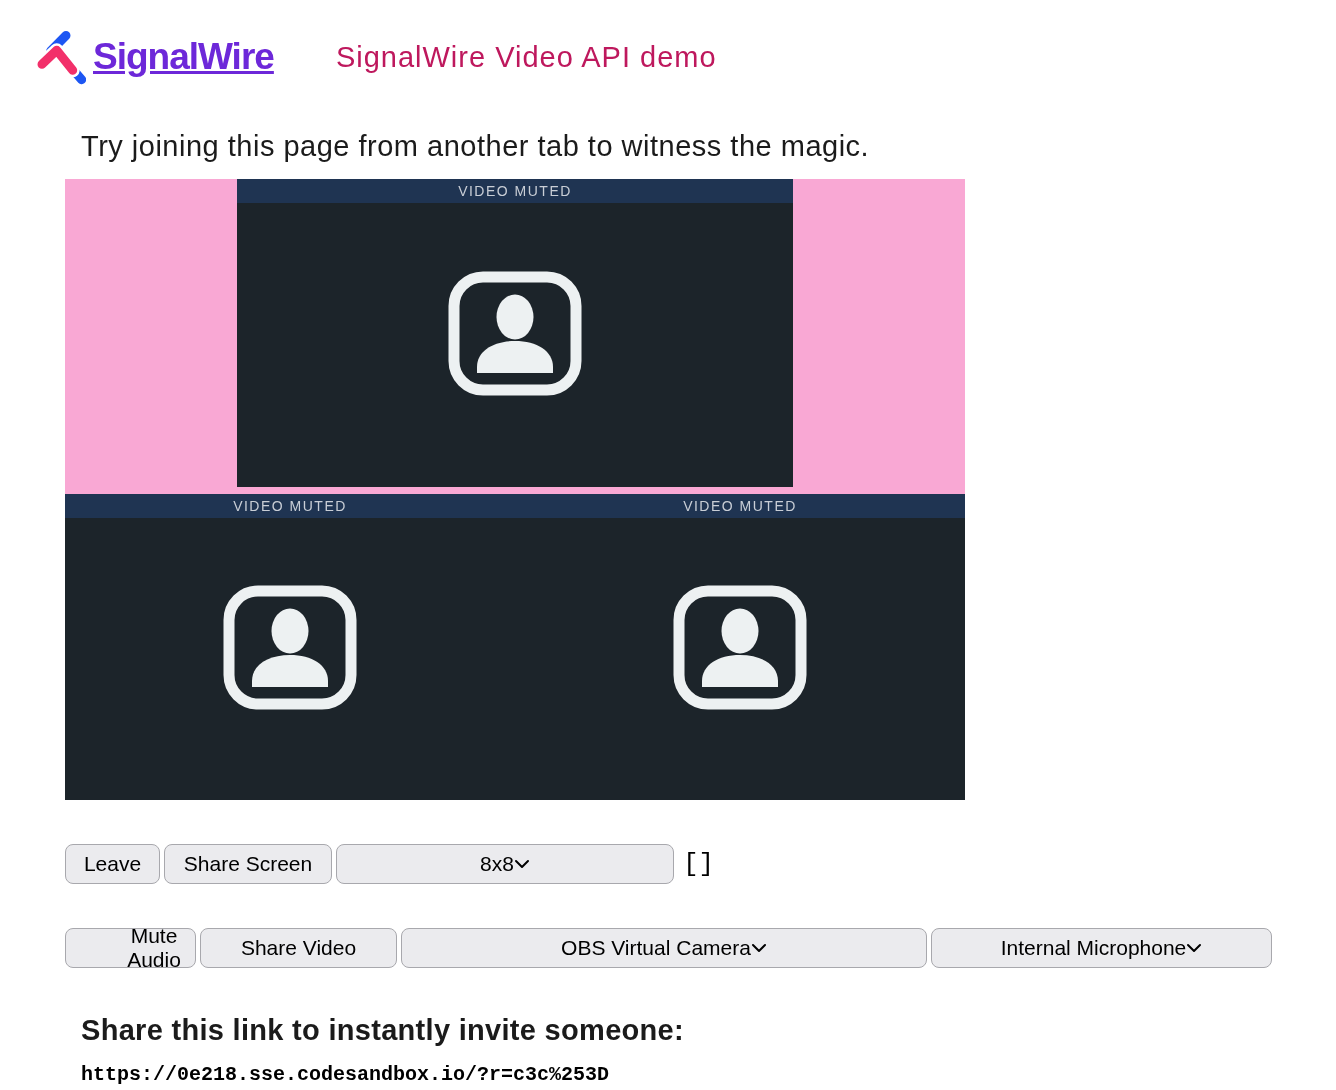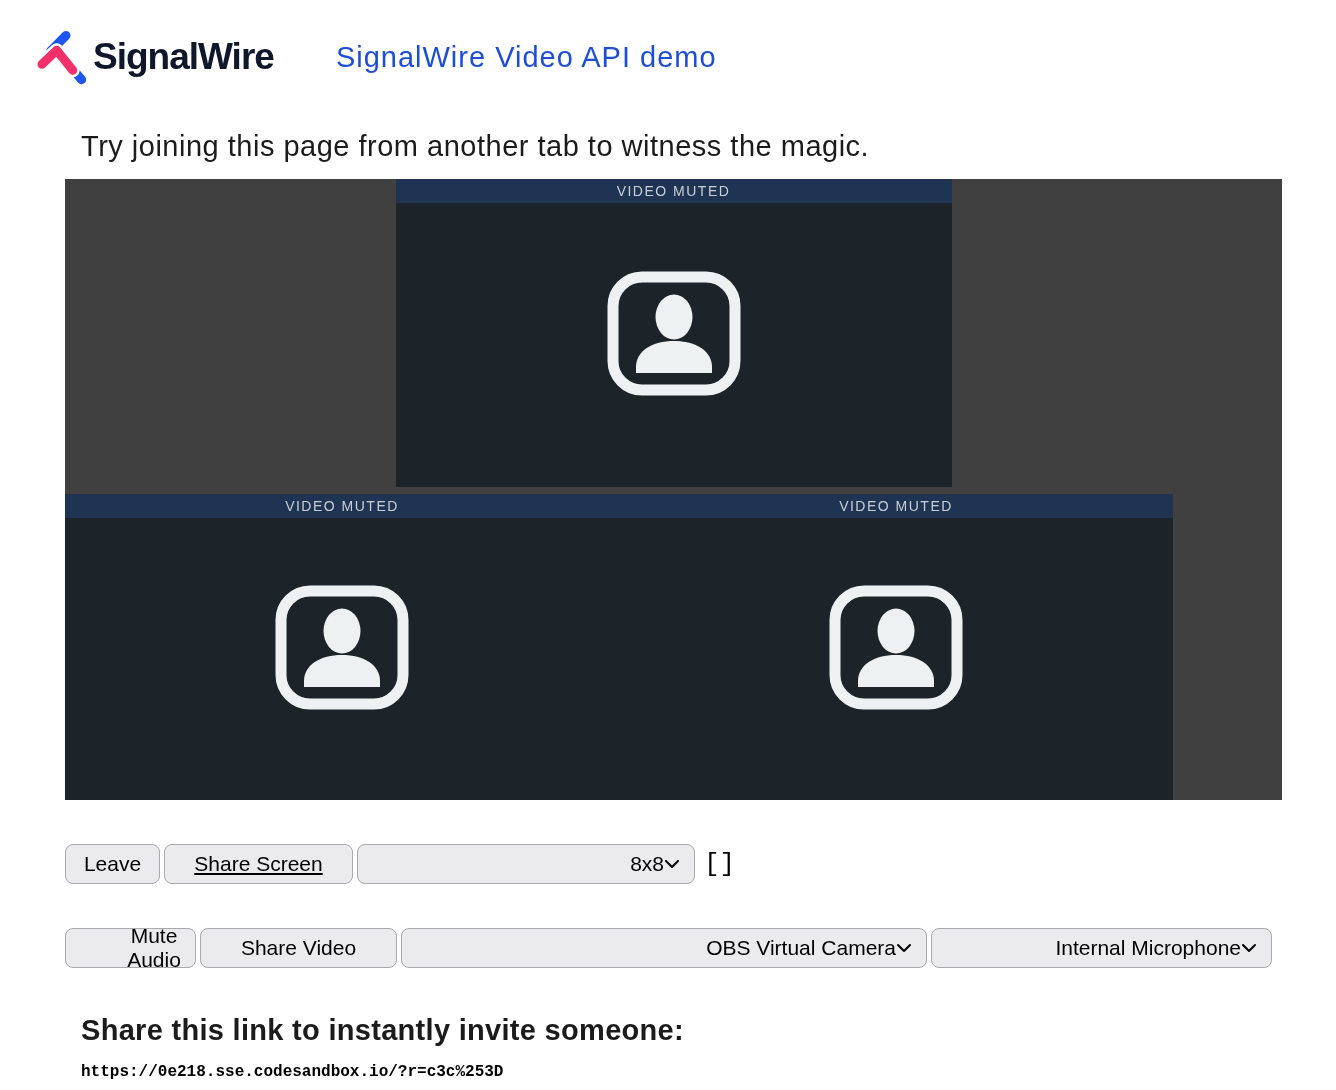--- a/index.html
+++ b/index.html
@@ -10,36 +10,36 @@
     font-family: "Liberation Sans", sans-serif;
     overflow: hidden;
     color: #1b1b1b;
   }
   header {
     display: flex; align-items: center;
     padding: 26px 0 0 30px;
     height: 88px;
   }
   .brand {
-    font-size: 37px; font-weight: 700; color: #0f172a;
-    letter-spacing: -1px; margin-left: 7px;
+    font-size: 37px; font-weight: 700; color: #6d28d9;
+    letter-spacing: -1px; margin-left: 7px; text-decoration: underline;
   }
   .title {
-    font-size: 29px; font-weight: 300; color: #1d4ed8;
+    font-size: 29px; font-weight: 300; color: #be185d;
     letter-spacing: 1px; margin: 0 0 0 62px;
   }
   main { margin-left: 65px; }
   p { margin: 16px; }
   .intro {
     margin-top: 42px; margin-bottom: 7px;
     font-size: 29px; font-weight: 300; letter-spacing: 0.5px; color: #1b1b1b;
   }
   .video-canvas {
-    width: 1217px; height: 621px;
-    background: #404040;
+    width: 900px; height: 621px;
+    background: #f9a8d4;
     display: flex; flex-direction: column; margin-top: 16px;
   }
   .vrow-top {
     height: 315px;
     display: flex; justify-content: center; align-items: flex-start;
   }
   .vrow-bottom {
     height: 306px;
     display: flex;
   }
@@ -67,42 +67,42 @@
     border: 1.5px solid #a8a8ad;
     border-radius: 8px;
     font-family: "Liberation Sans", sans-serif;
     font-size: 21px; color: #000;
   }
   .btn {
     display: inline-flex; align-items: center; justify-content: center;
     padding: 0; cursor: pointer;
   }
   .select {
-    display: inline-flex; align-items: center; justify-content: flex-end;
+    display: inline-flex; align-items: center; justify-content: center;
     padding: 0 14px; cursor: pointer;
   }
   .w-leave { width: 95px; }
-  .w-share { width: 189px; text-decoration: underline; }
+  .w-share { width: 168px; }
   .w-layout { width: 338px; }
   .w-mute { width: 131px; padding-left: 47px; }
   .w-unmute { width: 197px; }
   .w-camera { width: 526px; }
   .w-mic { width: 341px; }
   .members {
     font-family: "Liberation Mono", monospace;
     font-size: 26px; color: #000; margin-left: 5px;
   }
   .share-label {
     margin-top: 46px;
     font-size: 29px; font-weight: 700; letter-spacing: 0.3px; color: #1b1b1b;
   }
   .share-url {
     margin-top: 9px;
     font-family: "Liberation Mono", monospace;
-    font-weight: 700; font-size: 16px; color: #000;
+    font-weight: 700; font-size: 20px; color: #000;
   }
   .chev { flex: 0 0 auto; }
 </style>
 </head>
 <body>
 
 <header>
   <svg width="56" height="60" viewBox="0 0 56 60">
     <g fill="none" stroke-linecap="round" stroke-linejoin="round">
       <line x1="36" y1="8.5" x2="20.7" y2="24" stroke="#1d56f3" stroke-width="9"></line>

